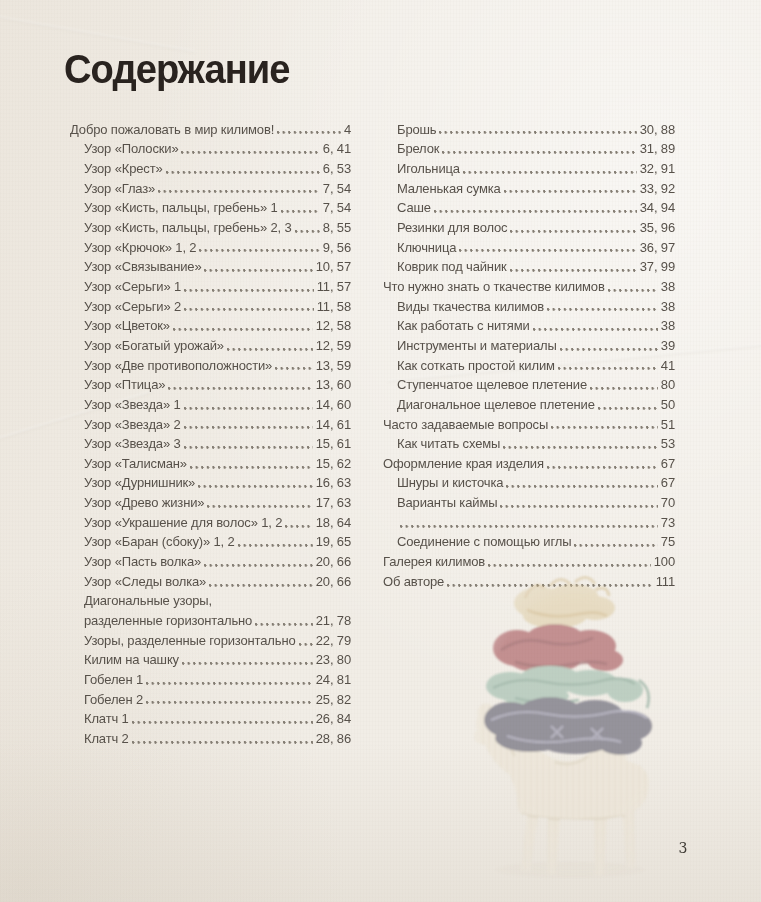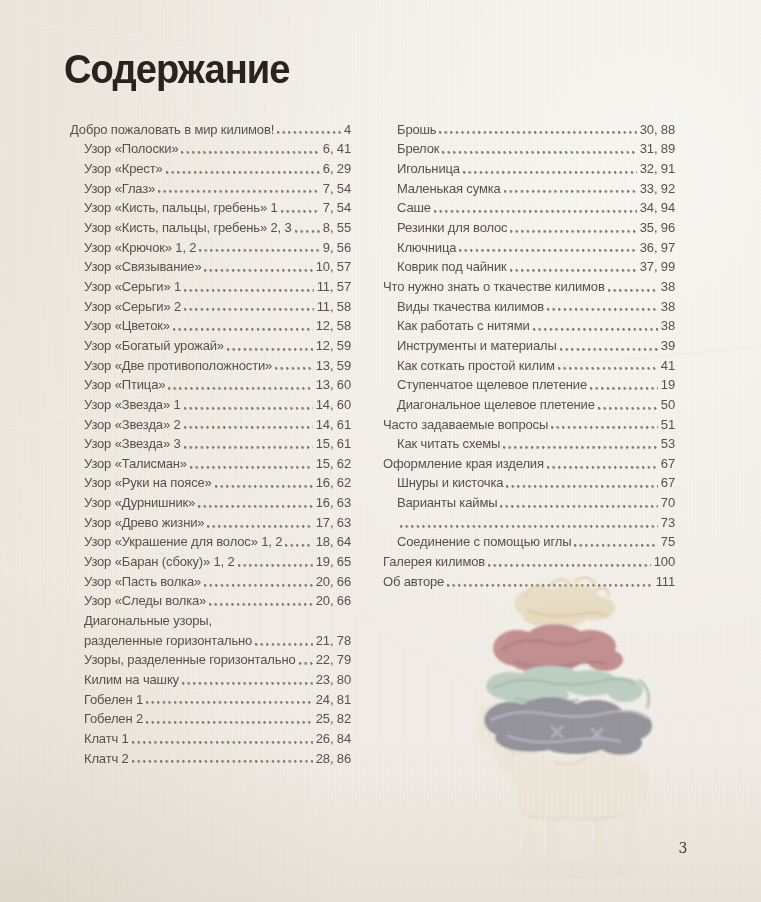--- a/index.html
+++ b/index.html
@@ -79,21 +79,21 @@
         <span class="toc-pages">4</span>
       </div>
       <div class="toc-row indent">
         <span class="toc-label">Узор «Полоски»</span>
         <span class="toc-dots"></span>
         <span class="toc-pages">6, 41</span>
       </div>
       <div class="toc-row indent">
         <span class="toc-label">Узор «Крест»</span>
         <span class="toc-dots"></span>
-        <span class="toc-pages">6, 29</span>
+        <span class="toc-pages">6, 53</span>
       </div>
       <div class="toc-row indent">
         <span class="toc-label">Узор «Глаз»</span>
         <span class="toc-dots"></span>
         <span class="toc-pages">7, 54</span>
       </div>
       <div class="toc-row indent">
         <span class="toc-label">Узор «Кисть, пальцы, гребень» 1</span>
         <span class="toc-dots"></span>
         <span class="toc-pages">7, 54</span>
@@ -155,25 +155,20 @@
       </div>
       <div class="toc-row indent">
         <span class="toc-label">Узор «Звезда» 3</span>
         <span class="toc-dots"></span>
         <span class="toc-pages">15, 61</span>
       </div>
       <div class="toc-row indent">
         <span class="toc-label">Узор «Талисман»</span>
         <span class="toc-dots"></span>
         <span class="toc-pages">15, 62</span>
-      </div>
-      <div class="toc-row indent">
-        <span class="toc-label">Узор «Руки на поясе»</span>
-        <span class="toc-dots"></span>
-        <span class="toc-pages">16, 62</span>
       </div>
       <div class="toc-row indent">
         <span class="toc-label">Узор «Дурнишник»</span>
         <span class="toc-dots"></span>
         <span class="toc-pages">16, 63</span>
       </div>
       <div class="toc-row indent">
         <span class="toc-label">Узор «Древо жизни»</span>
         <span class="toc-dots"></span>
         <span class="toc-pages">17, 63</span>
@@ -299,21 +294,21 @@
         <span class="toc-pages">39</span>
       </div>
       <div class="toc-row indent">
         <span class="toc-label">Как соткать простой килим</span>
         <span class="toc-dots"></span>
         <span class="toc-pages">41</span>
       </div>
       <div class="toc-row indent">
         <span class="toc-label">Ступенчатое щелевое плетение</span>
         <span class="toc-dots"></span>
-        <span class="toc-pages">19</span>
+        <span class="toc-pages">80</span>
       </div>
       <div class="toc-row indent">
         <span class="toc-label">Диагональное щелевое плетение</span>
         <span class="toc-dots"></span>
         <span class="toc-pages">50</span>
       </div>
       <div class="toc-row">
         <span class="toc-label">Часто задаваемые вопросы</span>
         <span class="toc-dots"></span>
         <span class="toc-pages">51</span>

